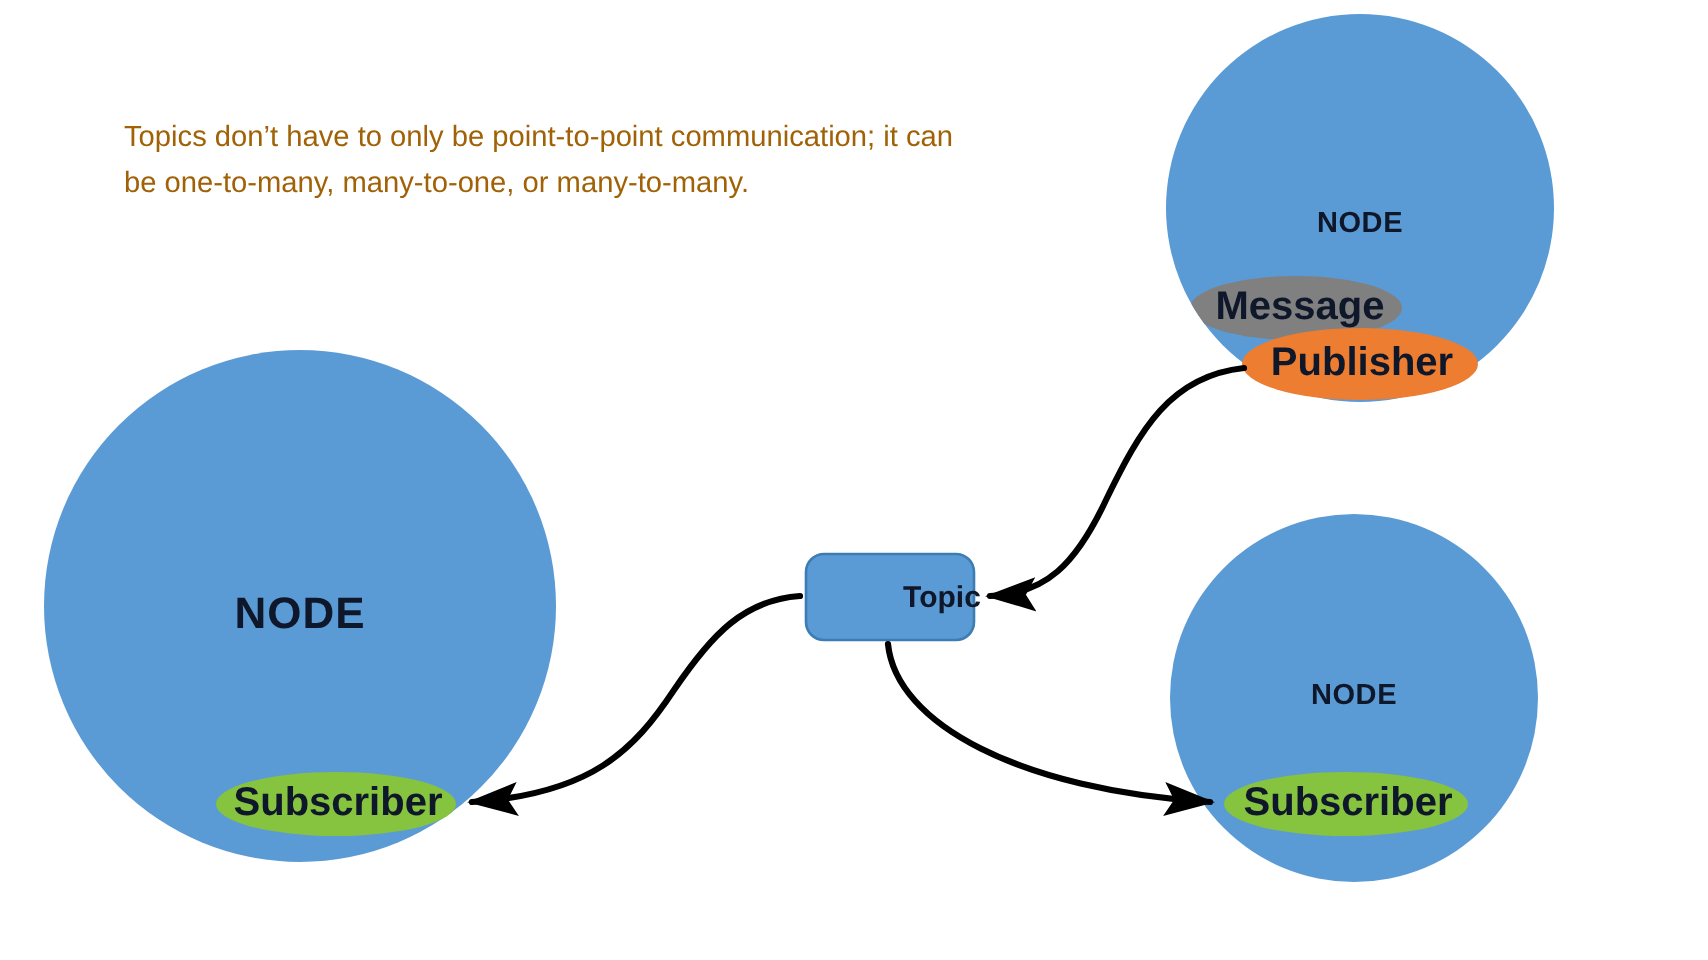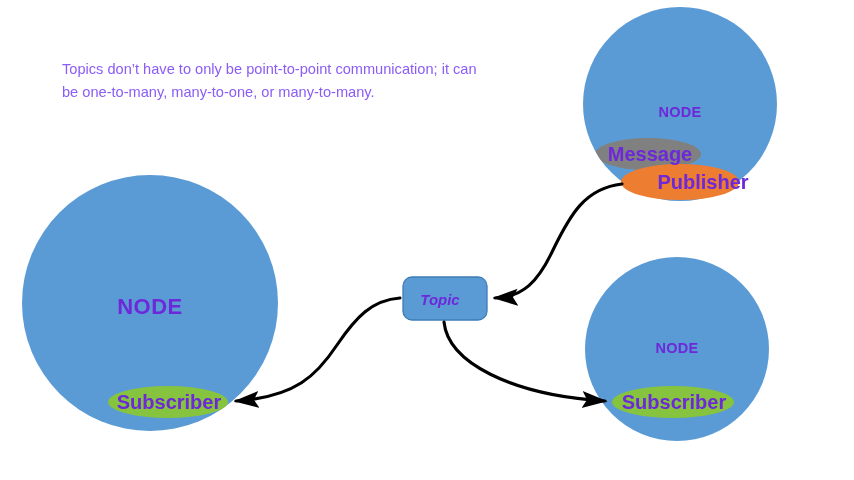--- a/index.html
+++ b/index.html
@@ -25,27 +25,27 @@
     width: 854px;
     height: 480px;
   }
   .caption {
     position: absolute;
     left: 62px;
     top: 58px;
     width: 420px;
     font-size: 14.6px;
     line-height: 1.55;
-    color: #8b5cf6;
+    color: #a16207;
     font-family: "Liberation Sans", sans-serif;
     white-space: pre-line;
   }
   .shape-label {
     position: absolute;
-    color: #6d28d9;
+    color: #0f172a;
     font-weight: bold;
     text-align: center;
     font-family: "Liberation Sans", sans-serif;
     pointer-events: none;
     white-space: nowrap;
     transform: translate(-50%, -50%);
   }
   .node-label-big { font-size: 22px; letter-spacing: 0.5px; }
   .node-label      { font-size: 14.5px; letter-spacing: 0.3px; }
   .pill-label      { font-size: 20px; }
@@ -95,21 +95,21 @@
   <div class="caption">Topics don’t have to only be point-to-point communication; it can be one-to-many, many-to-one, or many-to-many.</div>
 
   <div class="shape-label node-label-big" style="left:150px; top:307px;">NODE</div>
 
   <div class="shape-label node-label" style="left:680px; top:112px;">NODE</div>
 
   <div class="shape-label node-label" style="left:677px; top:348px;">NODE</div>
 
   <div class="shape-label pill-label" style="left:650px; top:154px;">Message</div>
 
-  <div class="shape-label pill-label" style="left:681px; top:182px;margin-left:22px;">Publisher</div>
+  <div class="shape-label pill-label" style="left:681px; top:182px;">Publisher</div>
 
   <div class="shape-label pill-label" style="left:169px; top:402px;">Subscriber</div>
 
   <div class="shape-label pill-label" style="left:674px; top:402px;">Subscriber</div>
 
-  <div class="shape-label topic-label" style="left:440px; top:299px;font-style:italic;">Topic</div>
+  <div class="shape-label topic-label" style="left:471px; top:299px;">Topic</div>
 
 </div>
 
 </body></html>

